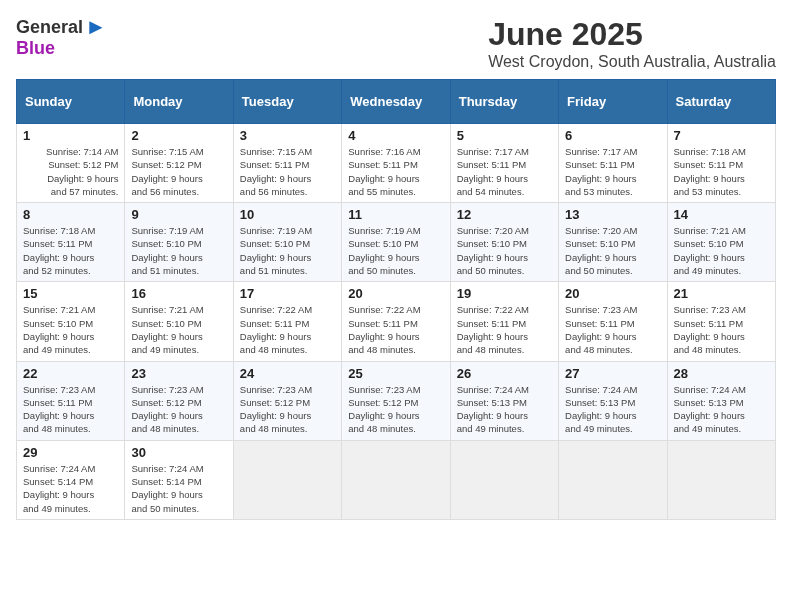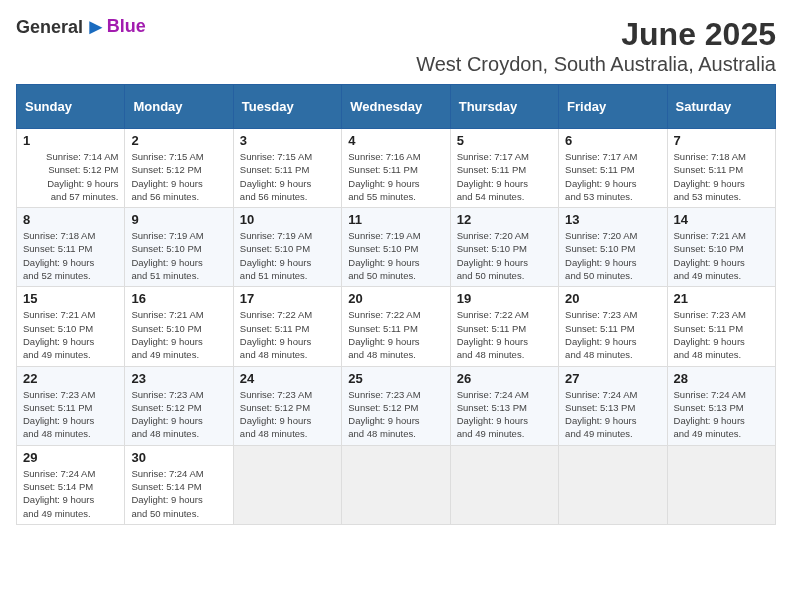--- a/index.html
+++ b/index.html
@@ -11,39 +11,38 @@
       padding: 16px;
     }
     .header-area {
       display: flex;
       justify-content: space-between;
       align-items: flex-start;
       margin-bottom: 8px;
     }
     .logo {
       display: flex;
-      flex-direction: row;
+      flex-direction: column;
       align-items: flex-start;
     }
     .logo-text {
       font-size: 18px;
       font-weight: bold;
     }
     .logo-general { color: #333; }
     .logo-blue { color: #a21caf; }
     .title-area {
-      text-align: right;
     }
     .month-title {
       font-size: 32px;
       font-weight: bold;
       color: #333;
     }
     .location-title {
-      font-size: 20px;
+      font-size: 16px;
       color: #444;
     }
     .calendar {
       width: 100%;
       border-collapse: collapse;
       border: 1px solid #ccc;
     }
     .calendar th {
       background-color: #2e6da4;
       color: white;

